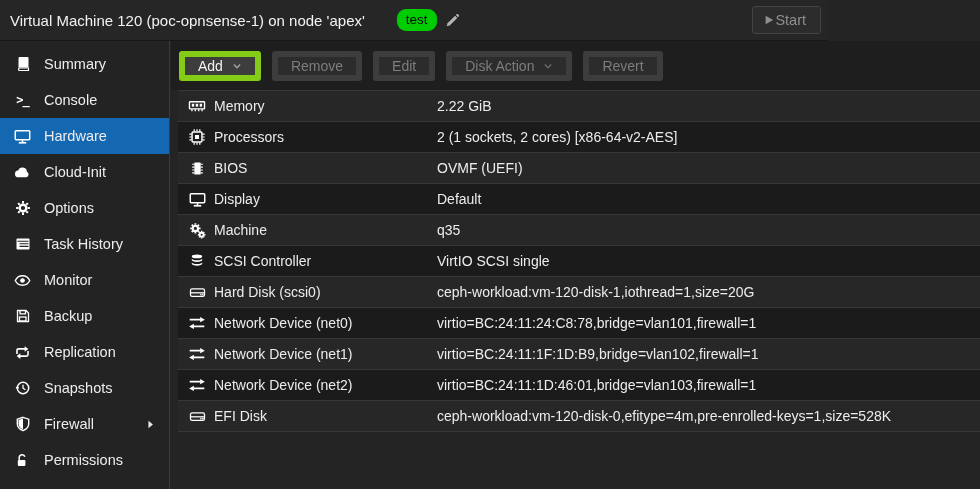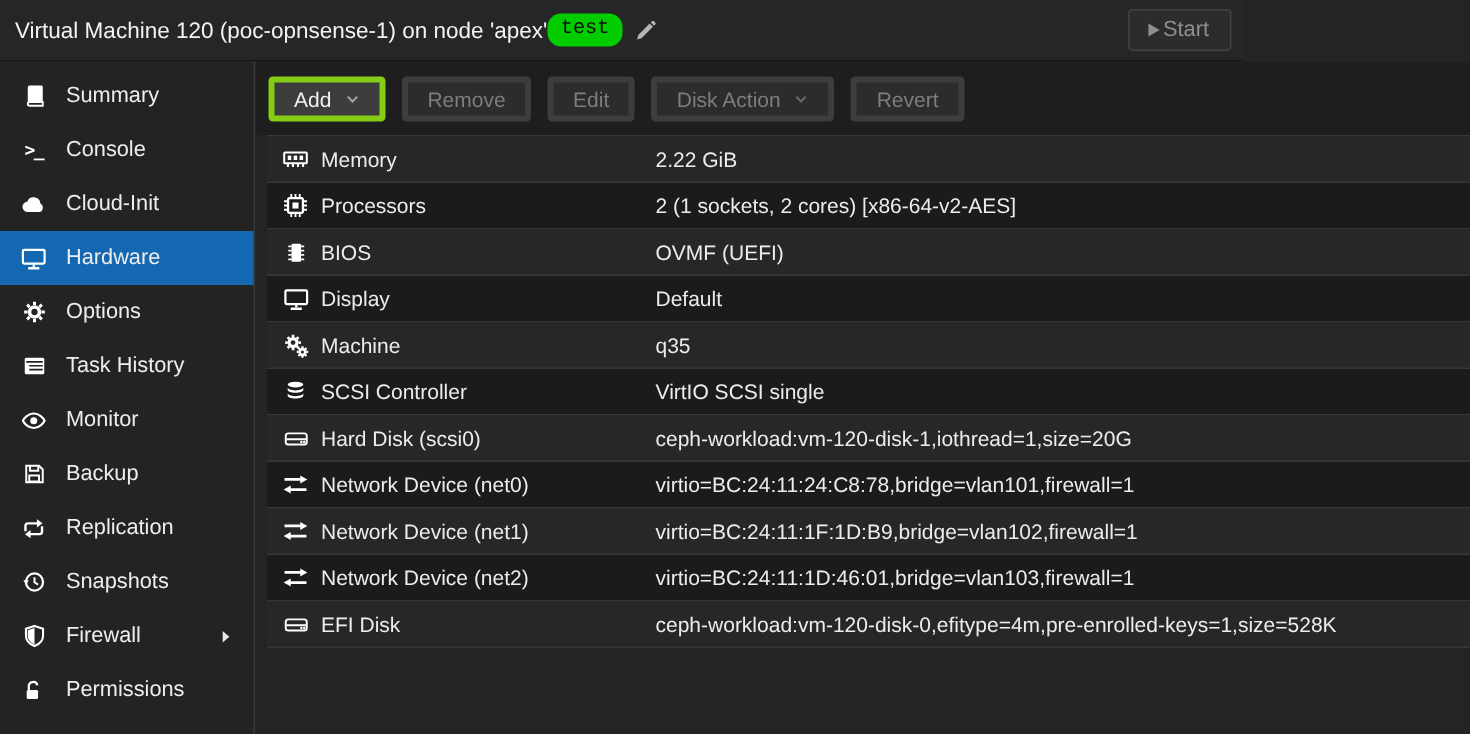--- a/index.html
+++ b/index.html
@@ -13,22 +13,22 @@
   .icn{display:flex;align-items:center;justify-content:center;color:#fff}
 
   
   .topbar{
     position:absolute;left:0;top:0;width:829px;height:41px;
     background:#262626;border-bottom:1px solid #171717;
     display:flex;align-items:center;box-sizing:border-box;padding:0 8px 0 10px;
   }
   .page-title{color:#f2f2f2;font-size:15px;white-space:nowrap}
   .vm-tag{
-    background:var(--tag-green,#00cc00);color:#0b0b0b;
-    font-size:13.5px;line-height:1;padding:4px 9px 5px;border-radius:9px;font-family:Liberation Mono, monospace;
+    margin-left:32px;background:var(--tag-green,#00cc00);color:#0b0b0b;
+    font-size:13.5px;line-height:1;padding:4px 9px 5px;border-radius:9px;
   }
   .tag-edit{margin-left:8px;color:#b5b5b5}
   .start-btn{
     margin-left:auto;display:flex;align-items:center;gap:0;
     height:28px;box-sizing:border-box;padding:0 14px 0 10px;
     background:#2c2c2c;border:1px solid #434343;border-radius:3px;
     color:#8f8f8f;font-size:14.5px;cursor:default;
   }
   .start-btn .icn{color:#8f8f8f}
 
@@ -49,21 +49,21 @@
 
   
   .toolbar{
     position:absolute;left:171px;top:41px;right:0;height:49px;
     background:#1e1e1e;display:flex;align-items:center;gap:11px;
     padding-left:8px;box-sizing:border-box;
   }
   .tbtn{
     display:flex;align-items:center;gap:9px;height:30px;box-sizing:border-box;
     padding:0 13px;border-radius:3px;font-size:14px;cursor:pointer;
-    background:#3d3d3d;border:4px solid #84cc16;color:#f2f2f2;
+    background:#3d3d3d;border:6px solid #84cc16;color:#f2f2f2;
   }
   .tbtn .chev{color:#a5a5a5}
   .tbtn.disabled{background:#2c2c2c;border-color:#3d3d3d;color:#7d7d7d;cursor:default}
   .tbtn.disabled .chev{color:#6a6a6a}
 
   
   .grid{
     position:absolute;left:178px;top:90px;right:0;
     border-top:1px solid #373737;
   }
@@ -108,37 +108,37 @@
         </svg>
       </span>
       <span>Summary</span>
     </div>
     <div class="side-item">
       <span class="icn side-icon">
         <span class="term">&gt;_</span>
       </span>
       <span>Console</span>
     </div>
-    <div class="side-item">
-      <span class="icn side-icon">
-        <svg width="17" height="17" viewBox="0 0 16 16">
-          <path d="M4.4 12.5a3.2 3.2 0 0 1-.5-6.4 4.3 4.3 0 0 1 8.3 1.1 2.9 2.9 0 0 1-.4 5.3z" fill="currentColor"></path>
-        </svg>
-      </span>
-      <span>Cloud-Init</span>
-    </div>
     <div class="side-item active">
       <span class="icn side-icon">
         <svg width="17" height="17" viewBox="0 0 16 16" fill="none" stroke="currentColor" stroke-width="1.4">
           <rect x="1.2" y="2.5" width="13.6" height="8.5" rx="0.8"></rect>
           <path d="M8 11v2.2"></path>
           <path d="M4.5 13.9h7" stroke-width="1.6"></path>
         </svg>
       </span>
       <span>Hardware</span>
+    </div>
+    <div class="side-item">
+      <span class="icn side-icon">
+        <svg width="17" height="17" viewBox="0 0 16 16">
+          <path d="M4.4 12.5a3.2 3.2 0 0 1-.5-6.4 4.3 4.3 0 0 1 8.3 1.1 2.9 2.9 0 0 1-.4 5.3z" fill="currentColor"></path>
+        </svg>
+      </span>
+      <span>Cloud-Init</span>
     </div>
     <div class="side-item">
       <span class="icn side-icon">
         <svg width="16" height="16" viewBox="0 0 16 16" fill="none" stroke="currentColor">
           <circle cx="8" cy="8" r="3.3" stroke-width="2.4"></circle>
           <g stroke-width="2">
             <path d="M12.6 8h2.3M8 12.6v2.3M3.4 8H1.1M8 3.4V1.1M11.25 11.25l1.63 1.63M4.75 11.25l-1.63 1.63M4.75 4.75L3.12 3.12M11.25 4.75l1.63-1.63"></path>
           </g>
         </svg>
       </span>

